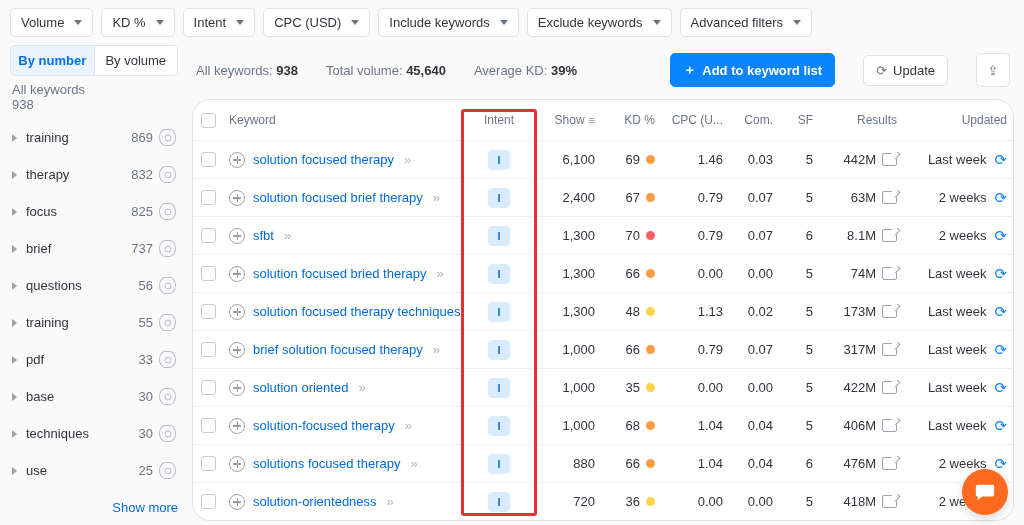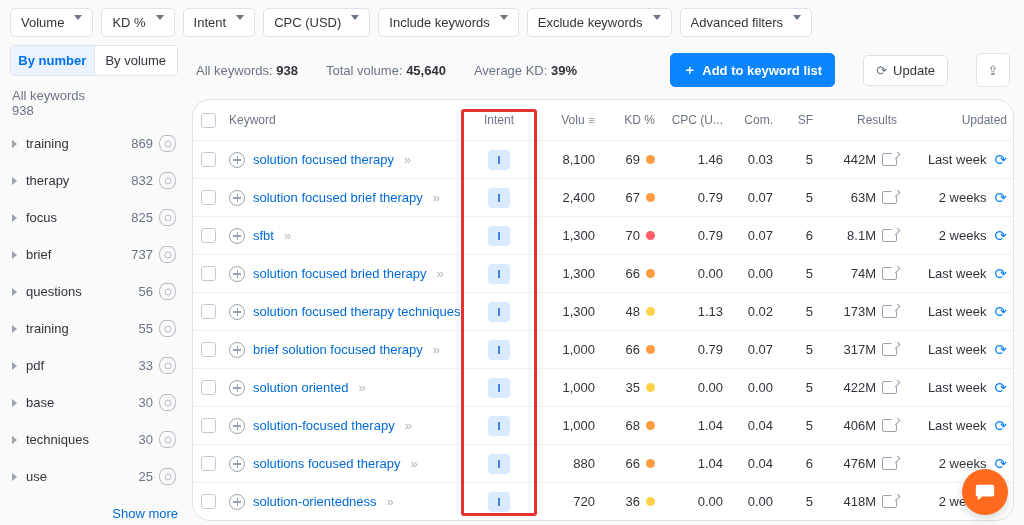--- a/index.html
+++ b/index.html
@@ -4,26 +4,26 @@
 <style>
   :root{
     --bg:#fafafb; --panel:#fff; --border:#dfe2e6; --text:#31353b; --muted:#6c7583;
     --link:#006bd6; --blue:#0b84ff; --blue-dk:#0071eb; --chip:#d9ecff;
     --orange:#ff9c42; --yellow:#ffd24a; --red:#ff5c68; --green:#34c759;
   }
   *{box-sizing:border-box; font-family:Arial,Helvetica,sans-serif;}
   body{margin:0;background:var(--bg);color:var(--text);font-size:13px;width:1024px;height:525px;overflow:hidden;position:relative;}
   
   .filters{display:flex;gap:8px;padding:8px 10px;}
-  .filter{display:flex;gap:10px;padding:6px 10px;border:1px solid var(--border);border-radius:5px;background:#fff;color:var(--text);cursor:pointer;white-space:nowrap;}
+  .filter{display:flex;align-items:center;gap:10px;padding:6px 10px;border:1px solid var(--border);border-radius:5px;background:#fff;color:var(--text);cursor:pointer;white-space:nowrap;}
   .filter .chev{color:var(--muted);}
   .main{display:flex;gap:14px;padding:0 10px;}
   
   .sidebar{width:168px;flex:none;}
-  .seg{display:flex;border:1px solid var(--border);border-radius:5px;overflow:hidden;margin-bottom:10px;}
+  .seg{display:flex;border:1px solid var(--border);border-radius:5px;overflow:hidden;margin-bottom:4px;}
   .seg .seg-btn{flex:1;text-align:center;padding:7px 0;background:#fff;cursor:pointer;}
   .seg .seg-btn.active{background:#eaf3ff;color:var(--blue-dk);font-weight:600;border-right:1px solid var(--border);}
   .allkw{display:flex;justify-content:space-between;color:var(--muted);padding:2px 2px 10px;flex-direction:column;}
   .side-list{display:flex;flex-direction:column;gap:6px;}
   .s-item{display:flex;align-items:center;padding:7px 2px;}
   .s-item .chv{width:14px;color:var(--muted);}
   .s-item .lbl{flex:1;color:var(--text);}
   .s-item .cnt{color:var(--muted);margin-right:6px;min-width:28px;text-align:right;}
   .eye{width:17px;height:17px;border:1.5px solid #b7bdc6;border-radius:60% 60% 60% 60%/80% 80% 80% 80%;position:relative;}
   .eye:after{content:"";position:absolute;width:5px;height:5px;border:1.5px solid #b7bdc6;border-radius:50%;left:50%;top:50%;transform:translate(-50%,-50%);}
@@ -215,41 +215,41 @@
       <div class="row head">
         <div class="c-chk">
             <span class="chk"></span>
           </div>
         <div class="c-kw">
             <span>Keyword</span>
           </div>
         <div class="c-intent">
             <span>Intent</span>
           </div>
-        <div class="num"><span>Volu</span><span class="sorticon">≡</span></div>
+        <div class="num"><span>Show</span><span class="sorticon">≡</span></div>
         <div class="num">KD %</div>
         <div class="num">CPC (U...</div>
         <div class="num">Com.</div>
         <div class="num">SF</div>
         <div class="num">Results</div>
         <div class="num">Updated</div>
       </div>
     <div class="row">
           <div class="c-chk">
             <span class="chk"></span>
           </div>
           <div class="c-kw">
             <span class="plus"></span>
             <span class="kwlink">solution focused therapy</span>
             <span class="angles">»</span>
           </div>
           <div class="c-intent">
             <span class="intent-chip">I</span>
           </div>
-          <div class="num">8,100</div>
+          <div class="num">6,100</div>
           <div class="kd num">69 <span class="dot" style="background:var(--orange)"></span></div>
           <div class="num">1.46</div>
           <div class="num">0.03</div>
           <div class="num"><span class="sf">5</span></div>
           <div class="num">442M<span class="serp"></span></div>
           <div class="updated">
             <span>Last week</span>
             <span class="refresh">⟳</span>
           </div>
         </div>

